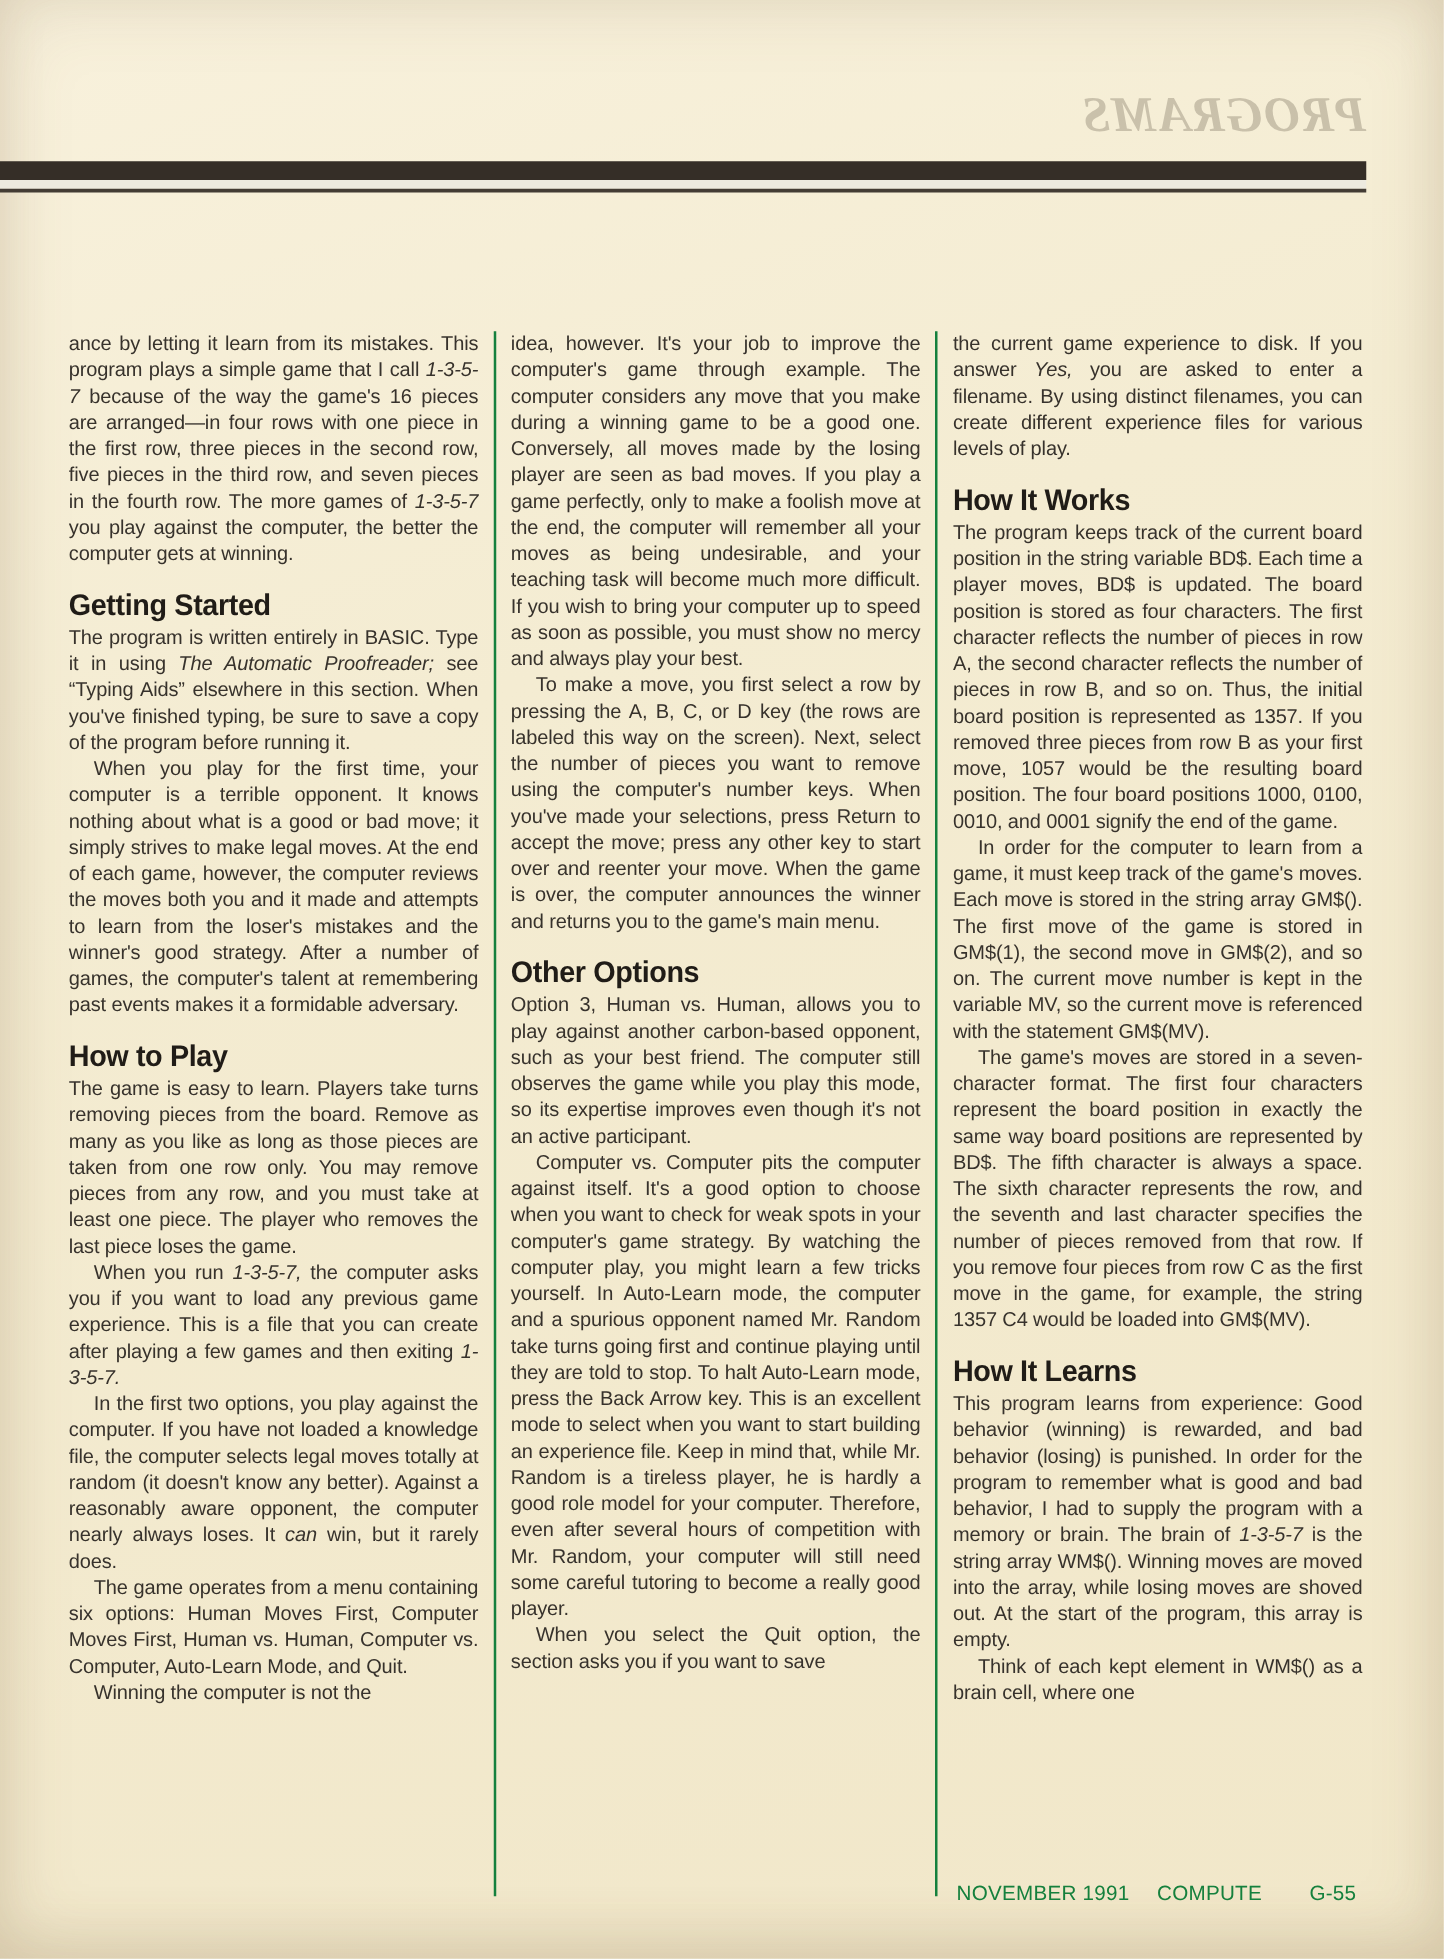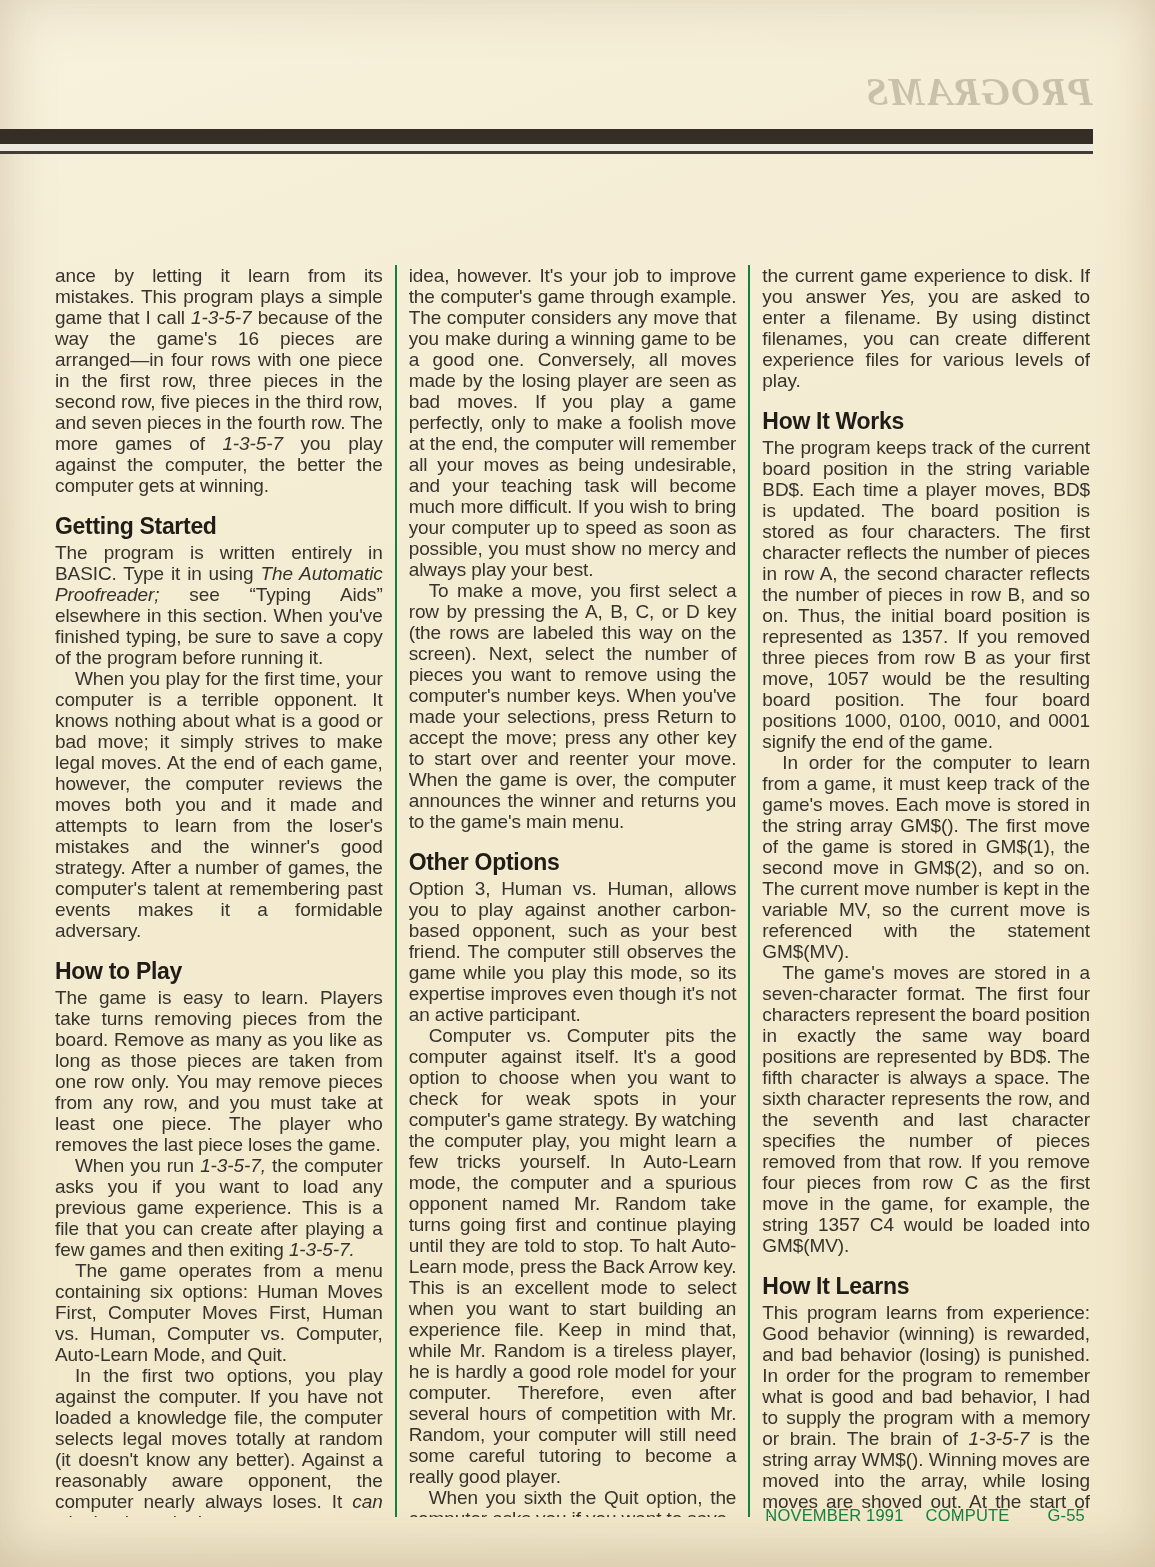--- a/index.html
+++ b/index.html
@@ -34,21 +34,21 @@
     display:flex;align-items:stretch;
   }
   .column{
     flex:1 1 0;min-width:0;padding:0 12px;overflow:hidden;
   }
   .column:first-child{padding-left:0;}
   .column:last-child{padding-right:0;}
   .column + .column{border-left:2px solid #15803d;}
   .para{
     margin:0;
-    font-size:19px;line-height:21px;letter-spacing:-0.1px;
+    font-size:16px;line-height:21px;letter-spacing:-0.1px;
     text-align:justify;
     color:#37322c;
   }
   .para.indent{text-indent:20px;}
   .para i{font-style:italic;}
   .heading{
     margin:17px 0 3px 0;
     font-size:23px;line-height:26px;
     font-weight:bold;letter-spacing:-0.3px;
     color:#201c17;
@@ -77,31 +77,31 @@
 
 <div class="columns">
   <div class="column">
       <p class="para">ance by letting it learn from its mistakes. This program plays a simple game that I call <i>1-3-5-7</i> because of the way the game's 16 pieces are arranged—in four rows with one piece in the first row, three pieces in the second row, five pieces in the third row, and seven pieces in the fourth row. The more games of <i>1-3-5-7</i> you play against the computer, the better the computer gets at winning.</p>
       <h2 class="heading">Getting Started</h2>
       <p class="para">The program is written entirely in BASIC. Type it in using <i>The Automatic Proofreader;</i> see “Typing Aids” elsewhere in this section. When you've finished typing, be sure to save a copy of the program before running it.</p>
       <p class="para indent">When you play for the first time, your computer is a terrible opponent. It knows nothing about what is a good or bad move; it simply strives to make legal moves. At the end of each game, however, the computer reviews the moves both you and it made and attempts to learn from the loser's mistakes and the winner's good strategy. After a number of games, the computer's talent at remembering past events makes it a formidable adversary.</p>
       <h2 class="heading">How to Play</h2>
       <p class="para">The game is easy to learn. Players take turns removing pieces from the board. Remove as many as you like as long as those pieces are taken from one row only. You may remove pieces from any row, and you must take at least one piece. The player who removes the last piece loses the game.</p>
       <p class="para indent">When you run <i>1-3-5-7,</i> the computer asks you if you want to load any previous game experience. This is a file that you can create after playing a few games and then exiting <i>1-3-5-7.</i></p>
+      <p class="para indent">In the first two options, you play against the computer. If you have not loaded a knowledge file, the computer selects legal moves totally at random (it doesn't know any better). Against a reasonably aware opponent, the computer nearly always loses. It <i>can</i> win, but it rarely does.</p>
       <p class="para indent">The game operates from a menu containing six options: Human Moves First, Computer Moves First, Human vs. Human, Computer vs. Computer, Auto-Learn Mode, and Quit.</p>
-      <p class="para indent">In the first two options, you play against the computer. If you have not loaded a knowledge file, the computer selects legal moves totally at random (it doesn't know any better). Against a reasonably aware opponent, the computer nearly always loses. It <i>can</i> win, but it rarely does.</p>
       <p class="para indent">Winning the computer is not the</p>
     </div>
   <div class="column">
       <p class="para">idea, however. It's your job to improve the computer's game through example. The computer considers any move that you make during a winning game to be a good one. Conversely, all moves made by the losing player are seen as bad moves. If you play a game perfectly, only to make a foolish move at the end, the computer will remember all your moves as being undesirable, and your teaching task will become much more difficult. If you wish to bring your computer up to speed as soon as possible, you must show no mercy and always play your best.</p>
       <p class="para indent">To make a move, you first select a row by pressing the A, B, C, or D key (the rows are labeled this way on the screen). Next, select the number of pieces you want to remove using the computer's number keys. When you've made your selections, press Return to accept the move; press any other key to start over and reenter your move. When the game is over, the computer announces the winner and returns you to the game's main menu.</p>
       <h2 class="heading">Other Options</h2>
       <p class="para">Option 3, Human vs. Human, allows you to play against another carbon-based opponent, such as your best friend. The computer still observes the game while you play this mode, so its expertise improves even though it's not an active participant.</p>
       <p class="para indent">Computer vs. Computer pits the computer against itself. It's a good option to choose when you want to check for weak spots in your computer's game strategy. By watching the computer play, you might learn a few tricks yourself. In Auto-Learn mode, the computer and a spurious opponent named Mr. Random take turns going first and continue playing until they are told to stop. To halt Auto-Learn mode, press the Back Arrow key. This is an excellent mode to select when you want to start building an experience file. Keep in mind that, while Mr. Random is a tireless player, he is hardly a good role model for your computer. Therefore, even after several hours of competition with Mr. Random, your computer will still need some careful tutoring to become a really good player.</p>
-      <p class="para indent">When you sixth the Quit option, the computer asks you if you want to save</p>
+      <p class="para indent">When you select the Quit option, the section asks you if you want to save</p>
     </div>
   <div class="column">
       <p class="para">the current game experience to disk. If you answer <i>Yes,</i> you are asked to enter a filename. By using distinct filenames, you can create different experience files for various levels of play.</p>
       <h2 class="heading">How It Works</h2>
       <p class="para">The program keeps track of the current board position in the string variable BD$. Each time a player moves, BD$ is updated. The board position is stored as four characters. The first character reflects the number of pieces in row A, the second character reflects the number of pieces in row B, and so on. Thus, the initial board position is represented as 1357. If you removed three pieces from row B as your first move, 1057 would be the resulting board position. The four board positions 1000, 0100, 0010, and 0001 signify the end of the game.</p>
       <p class="para indent">In order for the computer to learn from a game, it must keep track of the game's moves. Each move is stored in the string array GM$(). The first move of the game is stored in GM$(1), the second move in GM$(2), and so on. The current move number is kept in the variable MV, so the current move is referenced with the statement GM$(MV).</p>
       <p class="para indent">The game's moves are stored in a seven-character format. The first four characters represent the board position in exactly the same way board positions are represented by BD$. The fifth character is always a space. The sixth character represents the row, and the seventh and last character specifies the number of pieces removed from that row. If you remove four pieces from row C as the first move in the game, for example, the string 1357 C4 would be loaded into GM$(MV).</p>
       <h2 class="heading">How It Learns</h2>
       <p class="para">This program learns from experience: Good behavior (winning) is rewarded, and bad behavior (losing) is punished. In order for the program to remember what is good and bad behavior, I had to supply the program with a memory or brain. The brain of <i>1-3-5-7</i> is the string array WM$(). Winning moves are moved into the array, while losing moves are shoved out. At the start of the program, this array is empty.</p>
       <p class="para indent">Think of each kept element in WM$() as a brain cell, where one</p>

